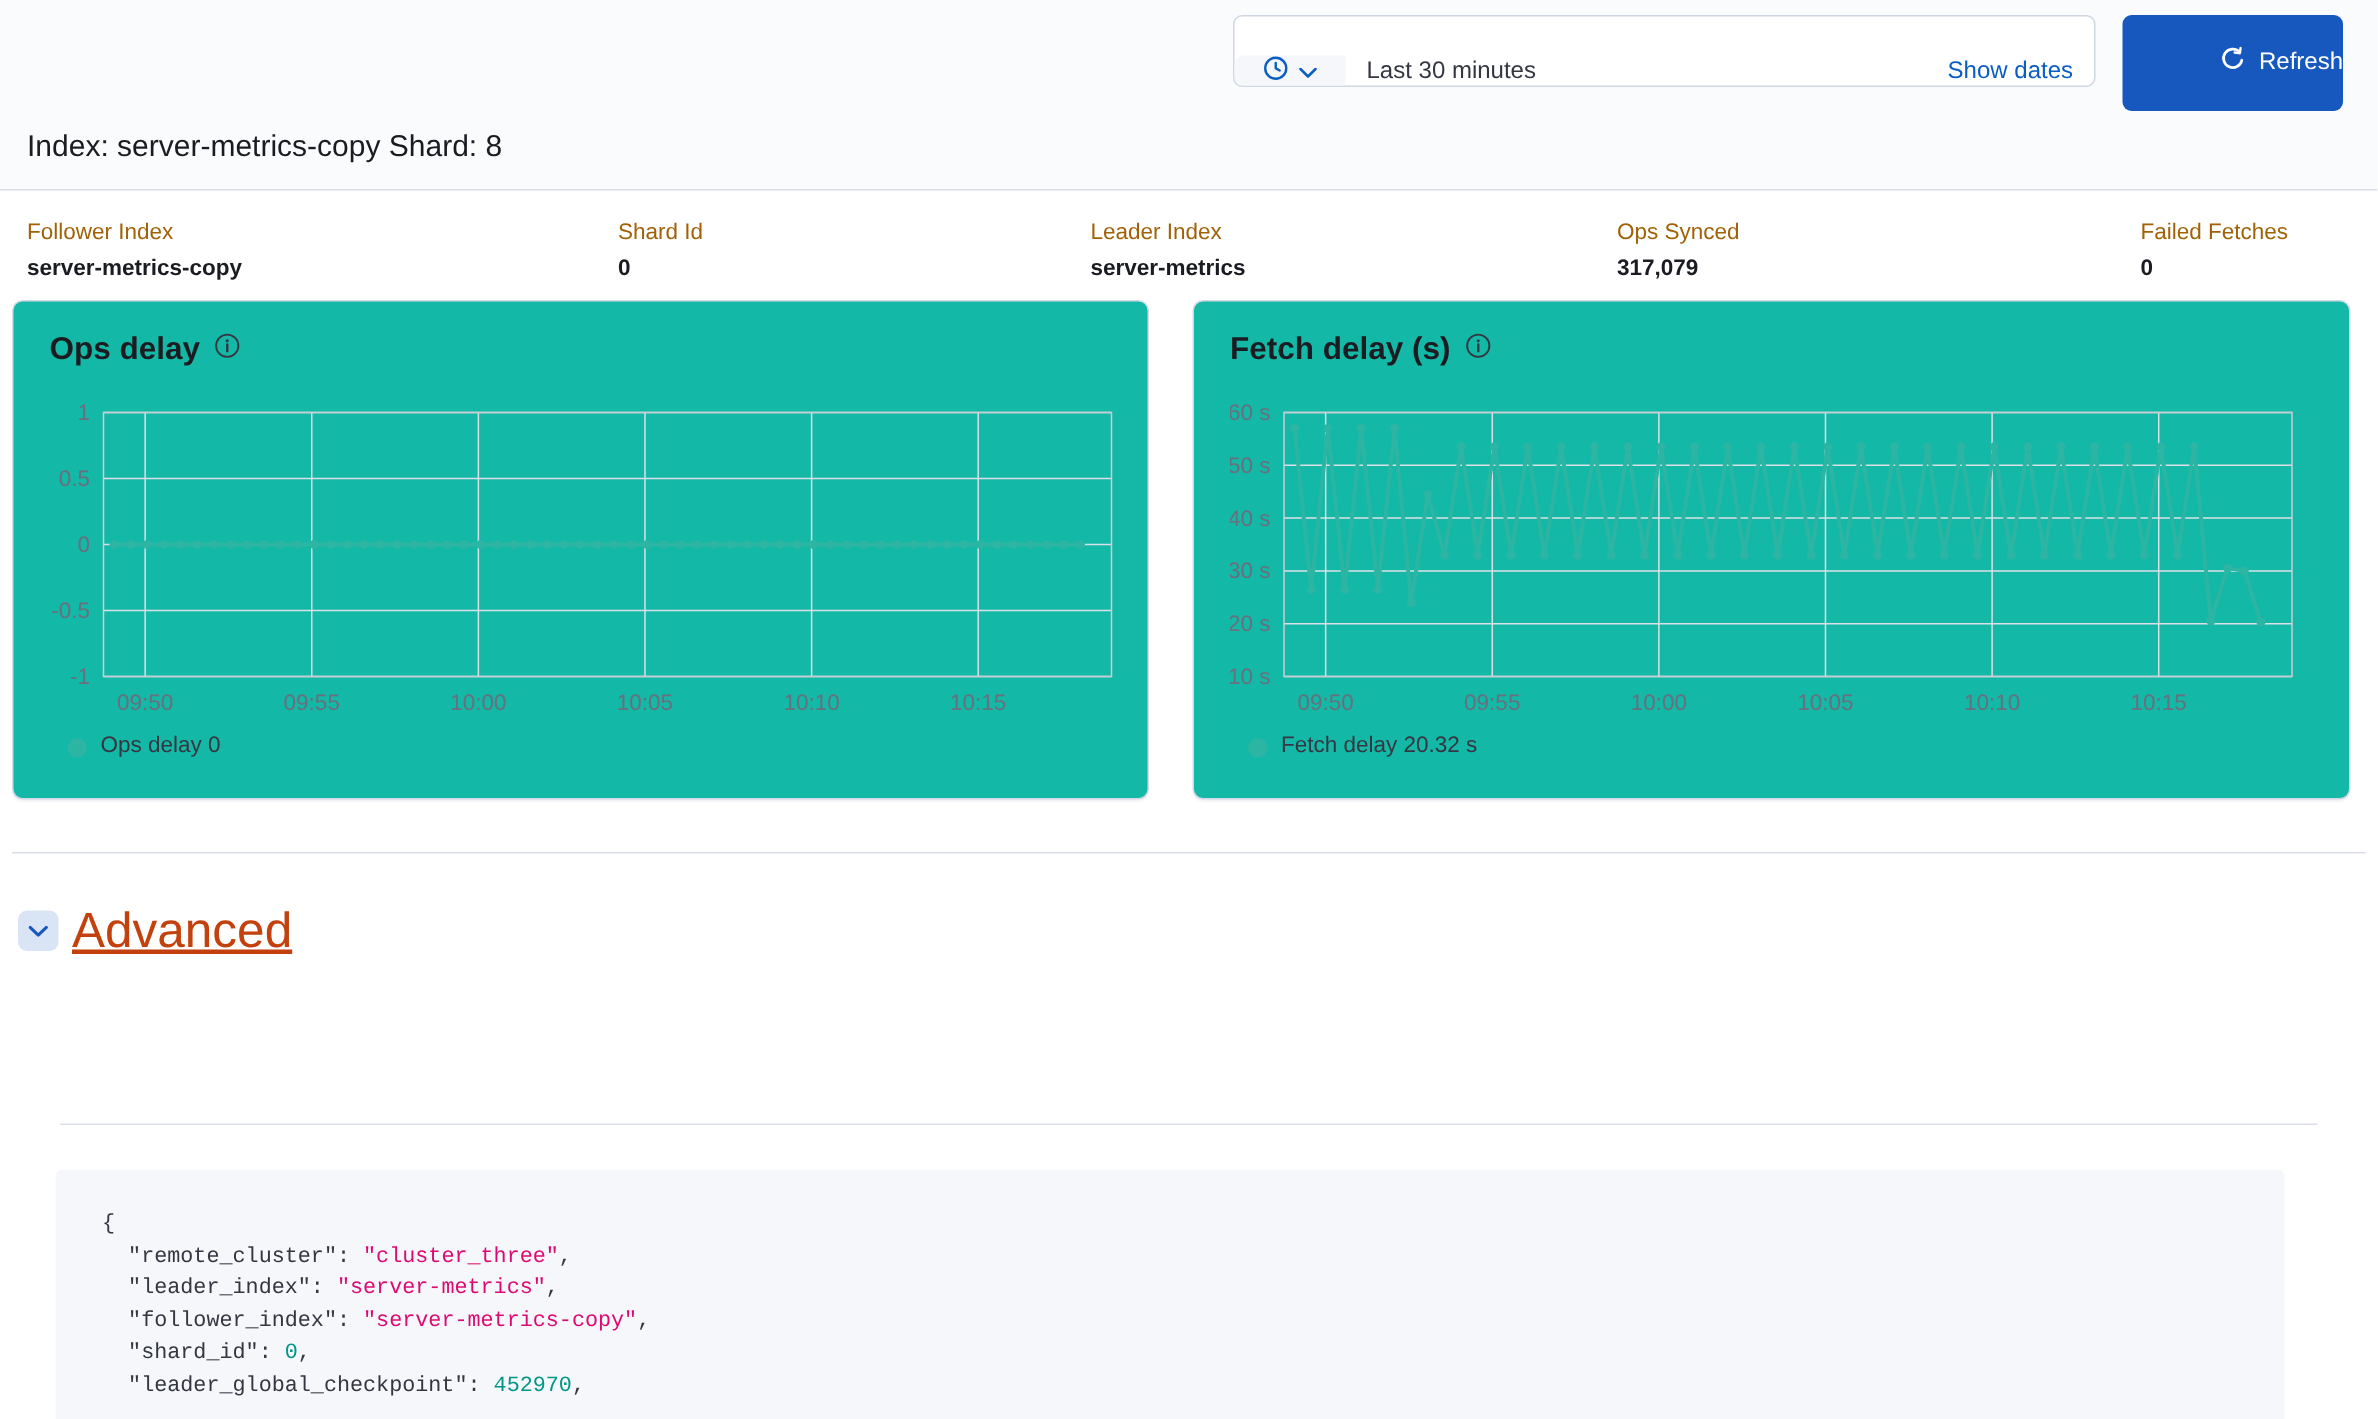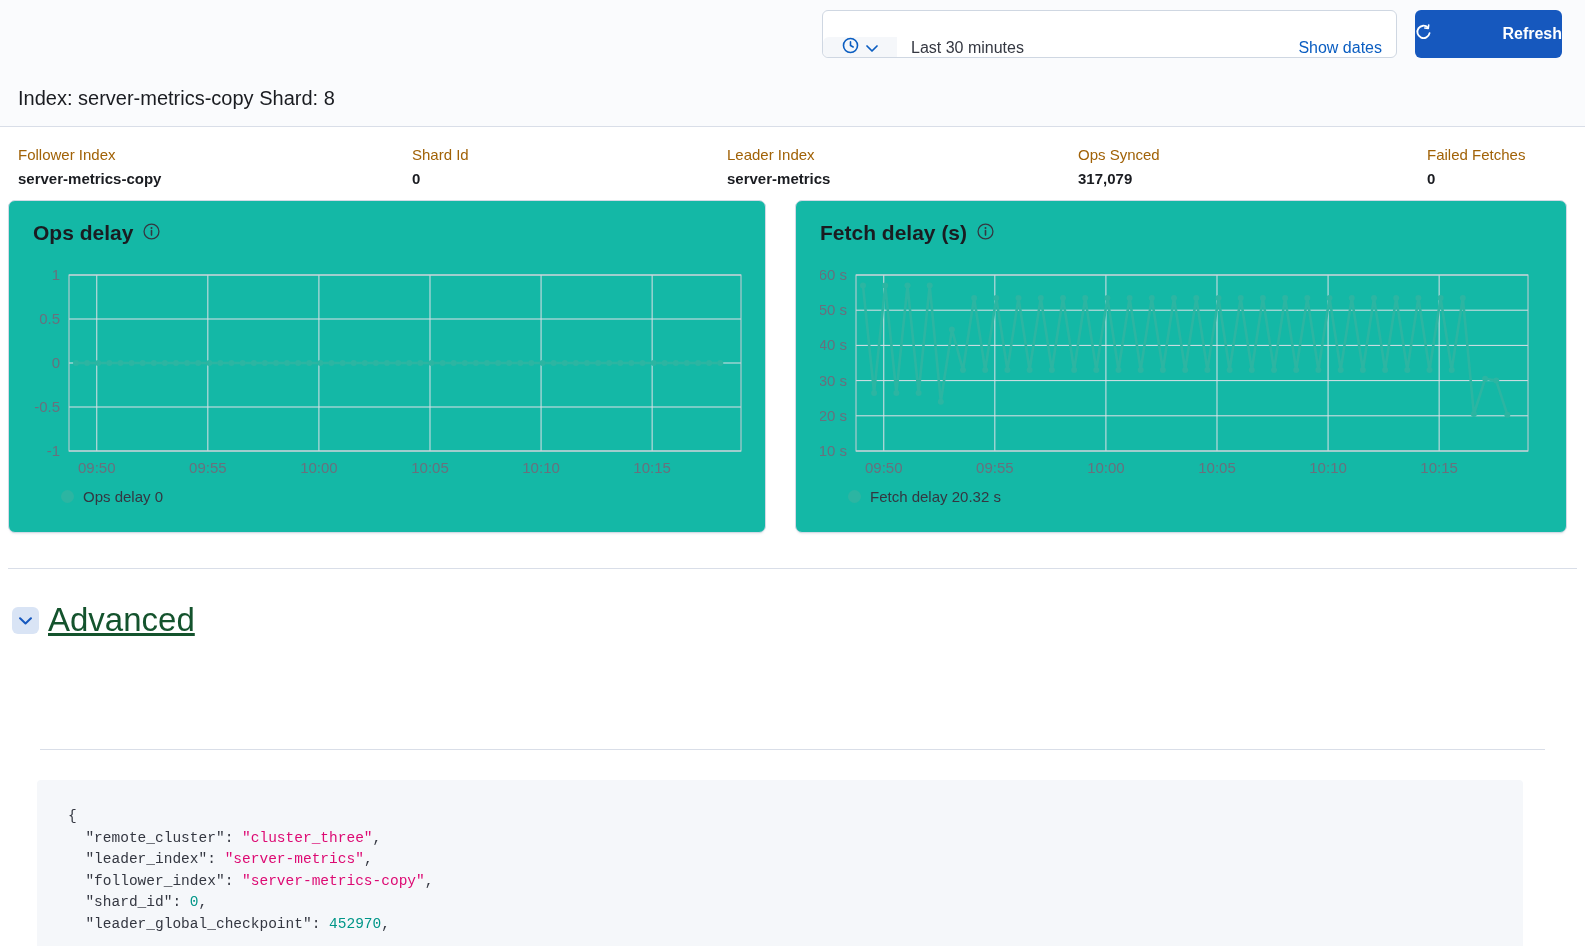--- a/index.html
+++ b/index.html
@@ -11,55 +11,55 @@
   .header { position:absolute; top:0; left:0; width:1585px; height:127px;
     background:#fafbfd; border-bottom:1px solid #d9dee8; }
   .datepicker { position:absolute; top:10px; left:822px; width:575px; height:48px;
     background:#fff; border:1px solid #cfd7e2; border-radius:6px; display:flex; align-items:flex-end; }
   .quick-select { width:74px; display:flex; align-items:center; justify-content:center; gap:7px;
     background:#f5f7fa; border-right:1px solid #d9dee8; border-radius:6px 0 0 6px; cursor:pointer; border:none; }
   .dp-main { flex:1; display:flex; align-items:center; justify-content:space-between; padding:0 14px 0 14px; }
   .dp-label { font-size:16px; color:#343741; cursor:pointer; }
   .show-dates { font-size:16px; color:#0a5dc1; cursor:pointer; background:none; border:none;
     font-family:"Liberation Sans", sans-serif; }
-  .refresh-btn { position:absolute; top:10px; left:1415px; width:147px; height:48px;
-    background:#1658be; color:#fff; border:none; border-radius:6px; font-size:16px; font-weight:700;
-    display:flex; align-items:center; justify-content:space-between; gap:9px; cursor:pointer;
+  .refresh-btn { position:absolute; top:10px; left:1415px; width:147px; height:64px;
+    background:#1658be; color:#fff; border:none; border-radius:6px; font-size:16px; font-weight:400;
+    display:flex; align-items:center; justify-content:flex-end; gap:9px; cursor:pointer;
     font-family:"Liberation Sans", sans-serif; }
   .page-title { position:absolute; top:86px; left:18px; font-size:20px; line-height:24px; color:#1a1c21; }
 
   
   .stats { position:absolute; top:146px; left:18px; display:grid;
     grid-template-columns:394px 315px 351px 349px auto; }
   .stat-label { font-size:15px; color:#a16207; }
   .stat-value { margin-top:7px; font-size:15px; font-weight:700; color:#1a1c21; }
 
   
   .panel { position:absolute; top:200px; height:333px; background:#14b8a6;
     border:1px solid #d3dae6; border-radius:7px; box-shadow:0 2px 2px -1px rgba(152,162,179,.2); }
   .panel-left { left:8px; width:758px; }
   .panel-right { left:795px; width:772px; }
   .panel-title-row { position:absolute; top:20px; left:24px; display:flex; align-items:center; gap:10px; }
   .panel-title { font-size:21px; font-weight:700; color:#1a1c21; }
   .chart-svg { position:absolute; top:64px; left:24px; }
-  .legend { position:absolute; top:287px; left:52px; display:flex; align-items:center; gap:9px; }
+  .legend { position:absolute; top:287px; left:36px; display:flex; align-items:flex-end; gap:9px; }
   .legend-dot { width:13px; height:13px; border-radius:50%; background:#2cb5a2; flex:none; }
   .legend-label { font-size:15px; color:#343741; }
   .grid-line { stroke:#dce0e6; stroke-width:1; }
   .plot-border { fill:none; stroke:#c9cdd4; stroke-width:1; }
   .ylab { fill:#69707d; font-size:15px; text-anchor:end; font-family:"Liberation Sans",sans-serif; }
   .xlab { fill:#69707d; font-size:15px; text-anchor:middle; font-family:"Liberation Sans",sans-serif; }
 
   .divider-mid { position:absolute; top:568px; left:8px; width:1569px; border-top:1px solid #d9dee8; }
 
   
   .advanced-row { position:absolute; top:601px; left:12px; display:flex; align-items:center; gap:9px; cursor:pointer; }
   .adv-chevron { width:27px; height:27px; background:#d9e4f5; border:none; border-radius:6px;
     display:flex; align-items:center; justify-content:center; cursor:pointer; }
-  .adv-label { font-size:33px; color:#14532d; text-decoration:underline; line-height:38px; }
+  .adv-label { font-size:33px; color:#c2410c; text-decoration:underline; line-height:38px; }
   .timestamp { position:absolute; top:679px; left:40px; font-size:24px; font-weight:700; color:#1a1c21; }
   .divider-low { position:absolute; top:749px; left:40px; width:1505px; border-top:1px solid #d9dee8; }
 
   
   .codeblock { position:absolute; top:780px; left:37px; width:1486px; height:220px;
     background:#f5f7fa; border-radius:4px; padding:26px 20px 20px 31px; overflow:hidden; }
   .codeblock code { font-family:"Liberation Mono","DejaVu Sans Mono",monospace;
     font-size:14.5px; line-height:21.6px; white-space:pre; display:block; }
   .tok-p { color:#343741; } .tok-k { color:#343741; }
   .tok-s { color:#dd0a73; } .tok-n { color:#009688; }

